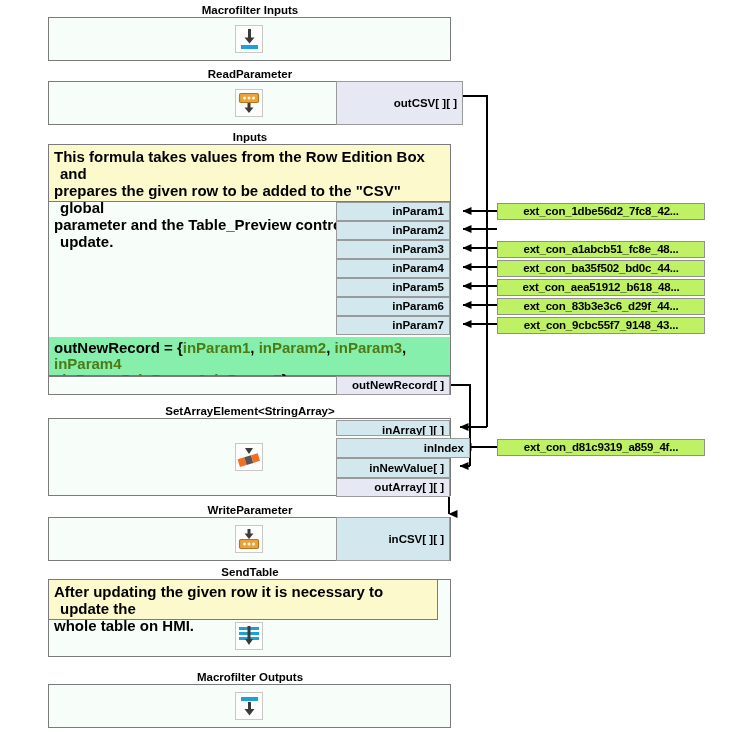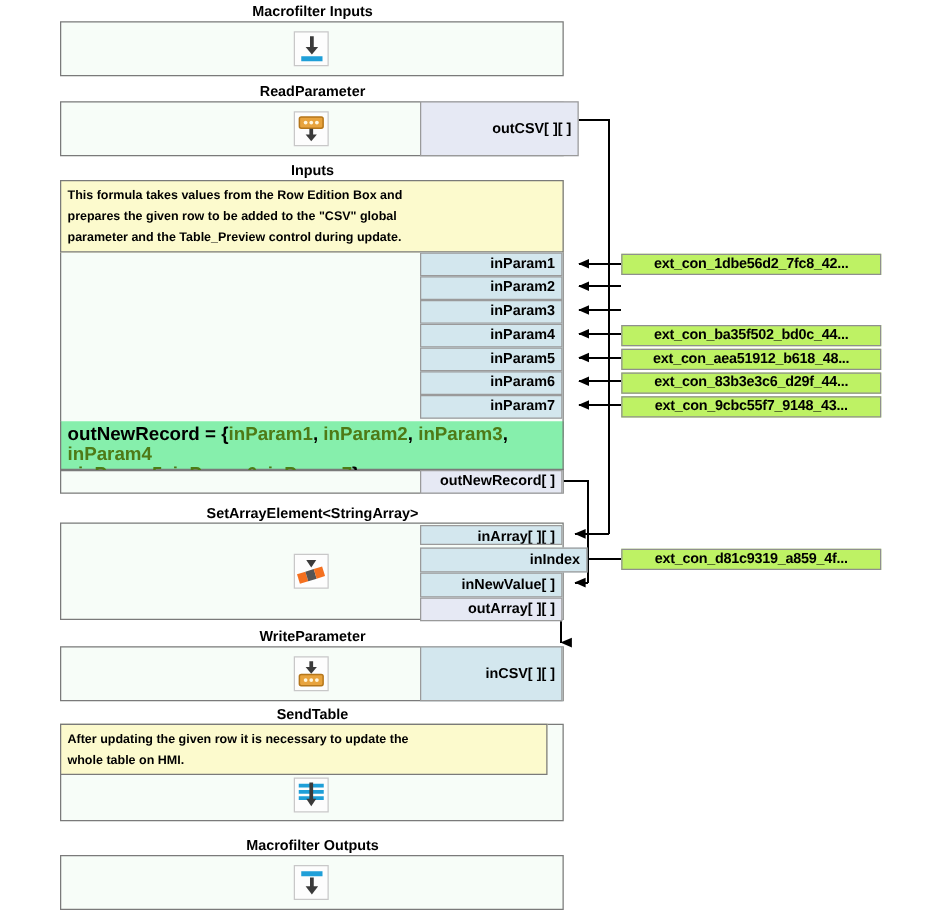--- a/index.html
+++ b/index.html
@@ -20,21 +20,21 @@
     box-sizing:border-box;
   }
   .icon-wrap{
     position:absolute;width:28px;height:28px;border:1px solid #c8c8c8;
     background:#fdfdfd;box-sizing:border-box;
   }
 
   
   .note{
     position:absolute;background:#fcfacd;border:1px solid #7a7a7a;
-    box-sizing:border-box;font-size:10px;font-weight:bold;color:#000;
+    box-sizing:border-box;font-size:15px;font-weight:bold;color:#000;
     line-height:17px;padding:3px 4px 2px 5px;text-indent:0;
   }
   .note div{text-indent:-6px;padding-left:6px;}
 
   
   .port{
     position:absolute;box-sizing:border-box;border:1px solid #9a9a9a;
     font-size:11.5px;font-weight:bold;color:#000;text-align:right;
     padding-right:5px;line-height:16px;white-space:nowrap;overflow:hidden;
   }
@@ -204,19 +204,20 @@
     <div class="icon-wrap" style="left:186px;top:7px;">
       <svg viewBox="0 0 26 26" width="26" height="26">
         <rect x="5" y="4" width="17" height="4" fill="#1f9fd8"></rect>
         <rect x="12" y="9" width="3" height="9" fill="#3a3a3a"></rect>
         <path d="M8.5,16 L18.5,16 L13.5,22.5 z" fill="#3a3a3a"></path>
       </svg>
     </div>
   </div>
 
   <div class="extcon" style="left:497px;top:203px;width:208px;height:17px;line-height:15px;">ext_con_1dbe56d2_7fc8_42...</div>
+  <div class="extcon" style="left:497px;top:241px;width:208px;height:17px;line-height:15px;">ext_con_a1abcb51_fc8e_48...</div>
   <div class="extcon" style="left:497px;top:260px;width:208px;height:17px;line-height:15px;">ext_con_ba35f502_bd0c_44...</div>
   <div class="extcon" style="left:497px;top:279px;width:208px;height:17px;line-height:15px;">ext_con_aea51912_b618_48...</div>
   <div class="extcon" style="left:497px;top:298px;width:208px;height:17px;line-height:15px;">ext_con_83b3e3c6_d29f_44...</div>
   <div class="extcon" style="left:497px;top:317px;width:208px;height:17px;line-height:15px;">ext_con_9cbc55f7_9148_43...</div>
   <div class="extcon" style="left:497px;top:439px;width:208px;height:17px;line-height:15px;">ext_con_d81c9319_a859_4f...</div>
 
 </div>
 
 </body></html>

